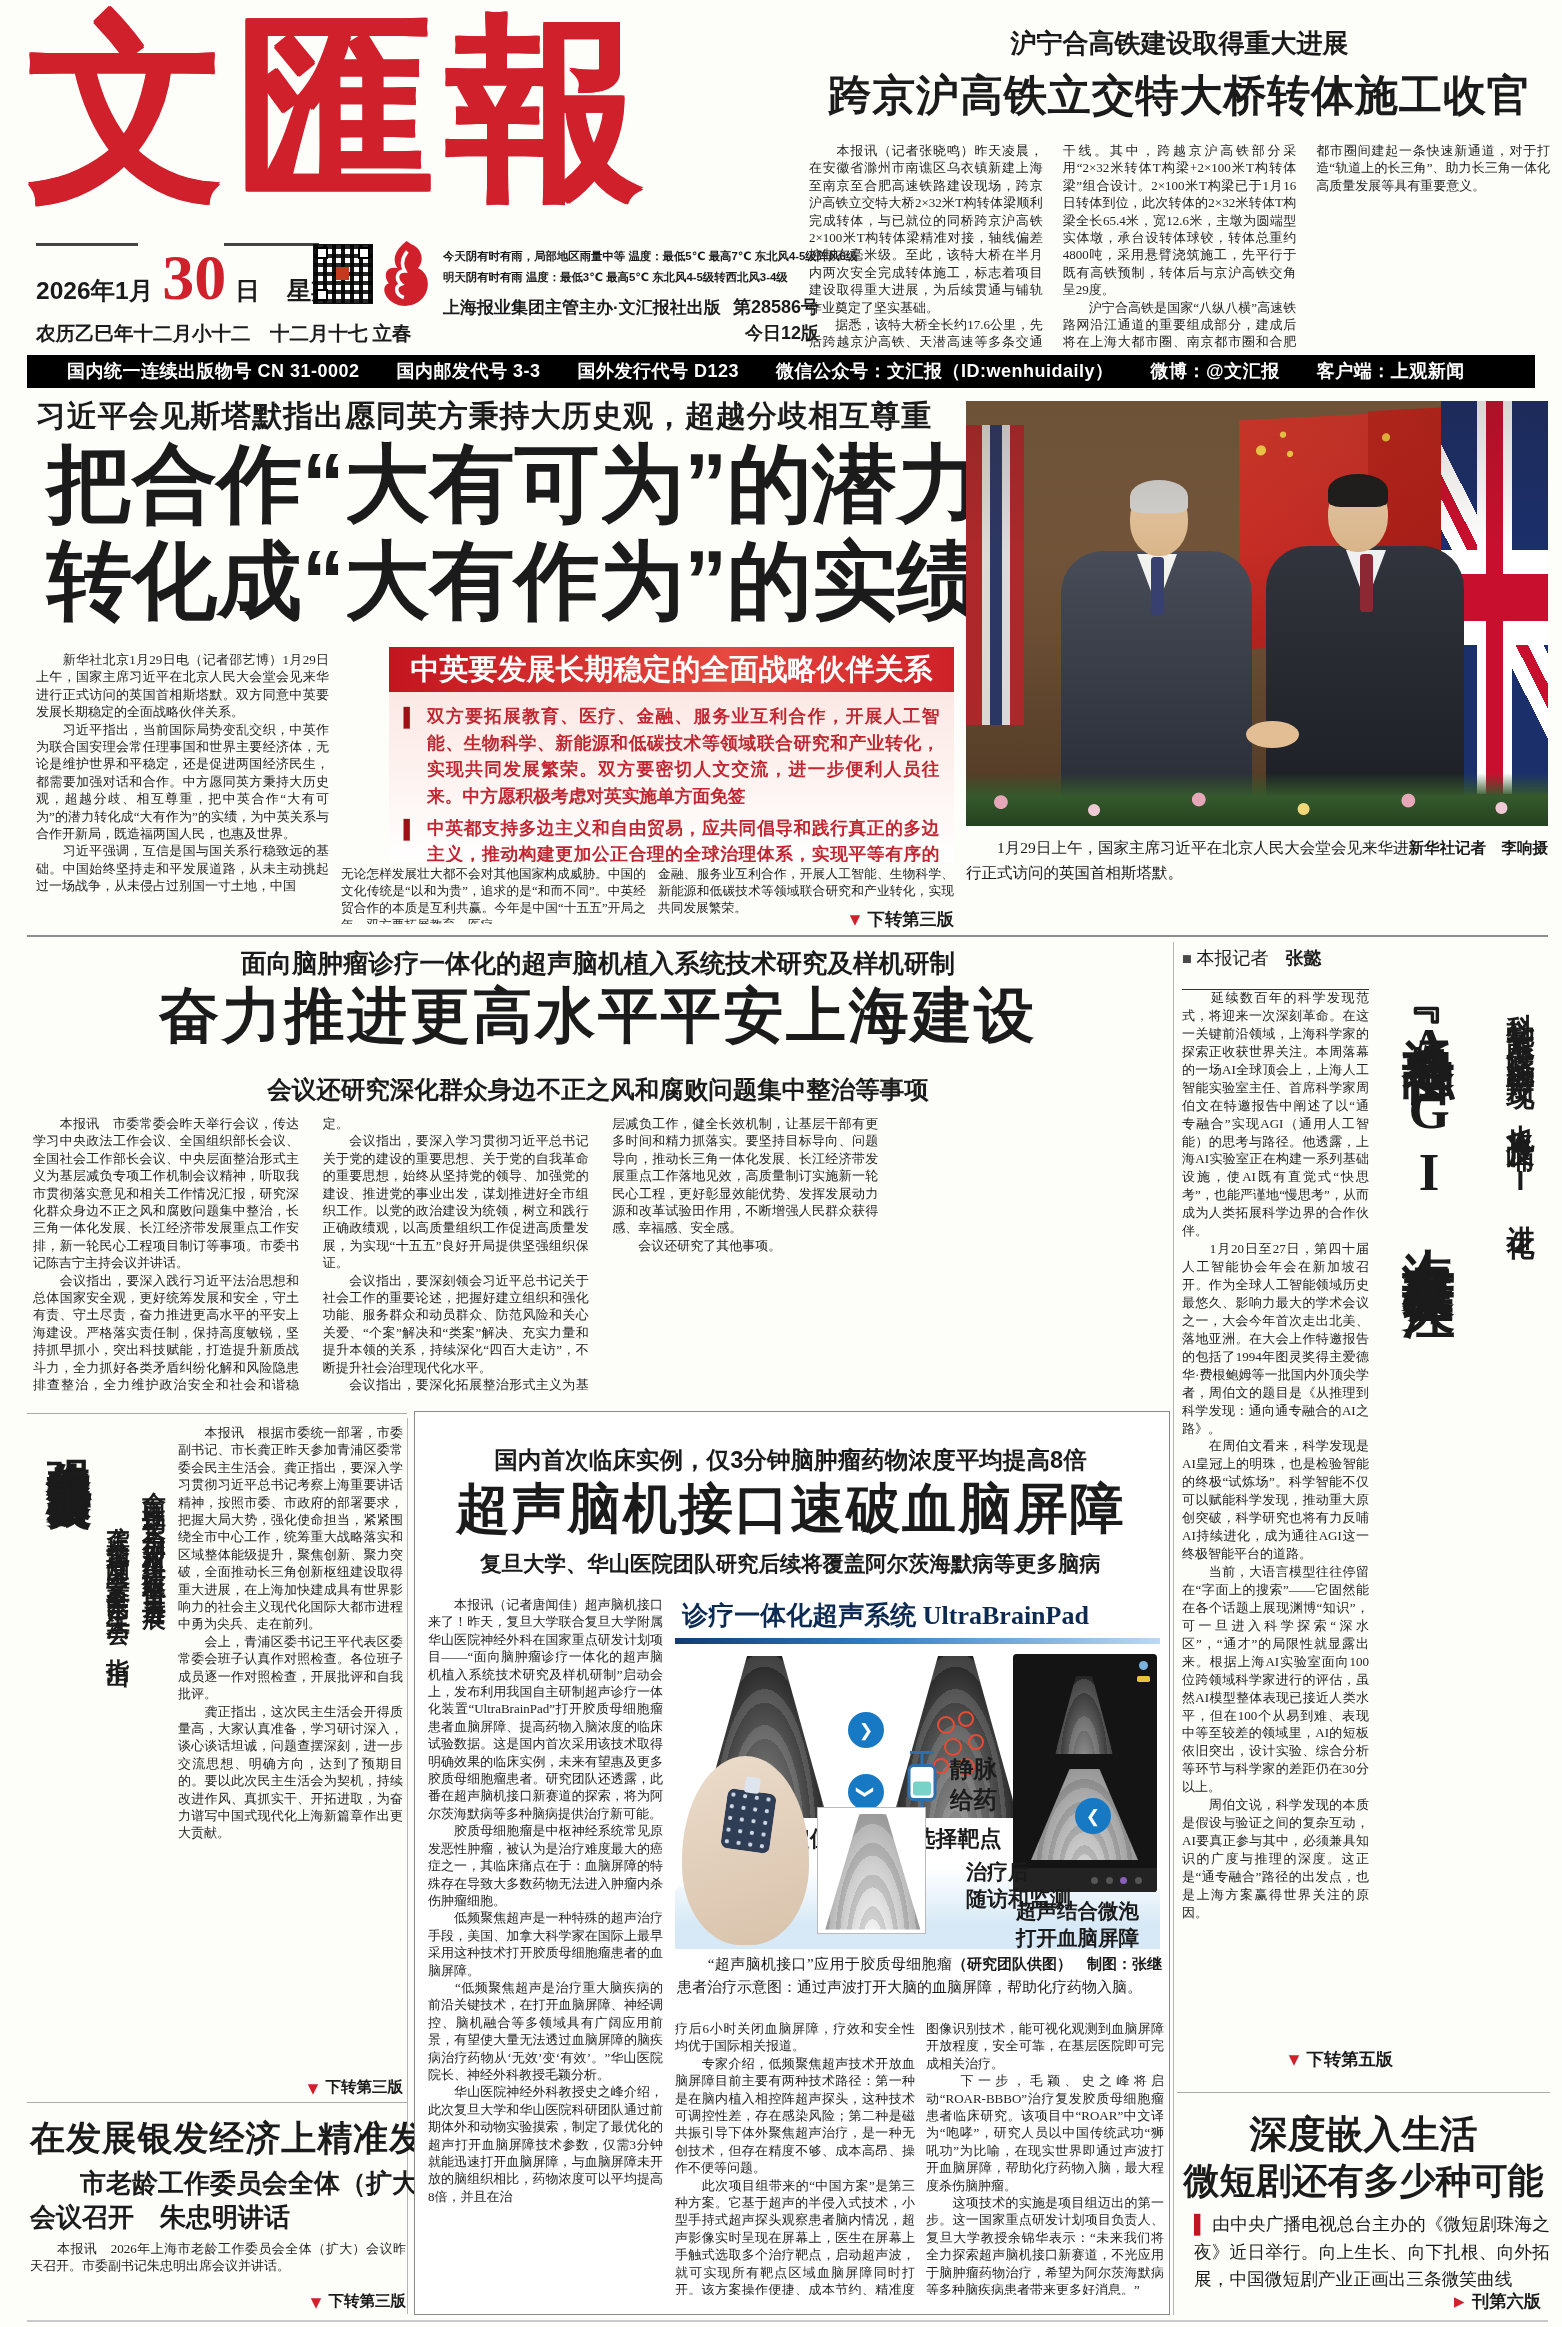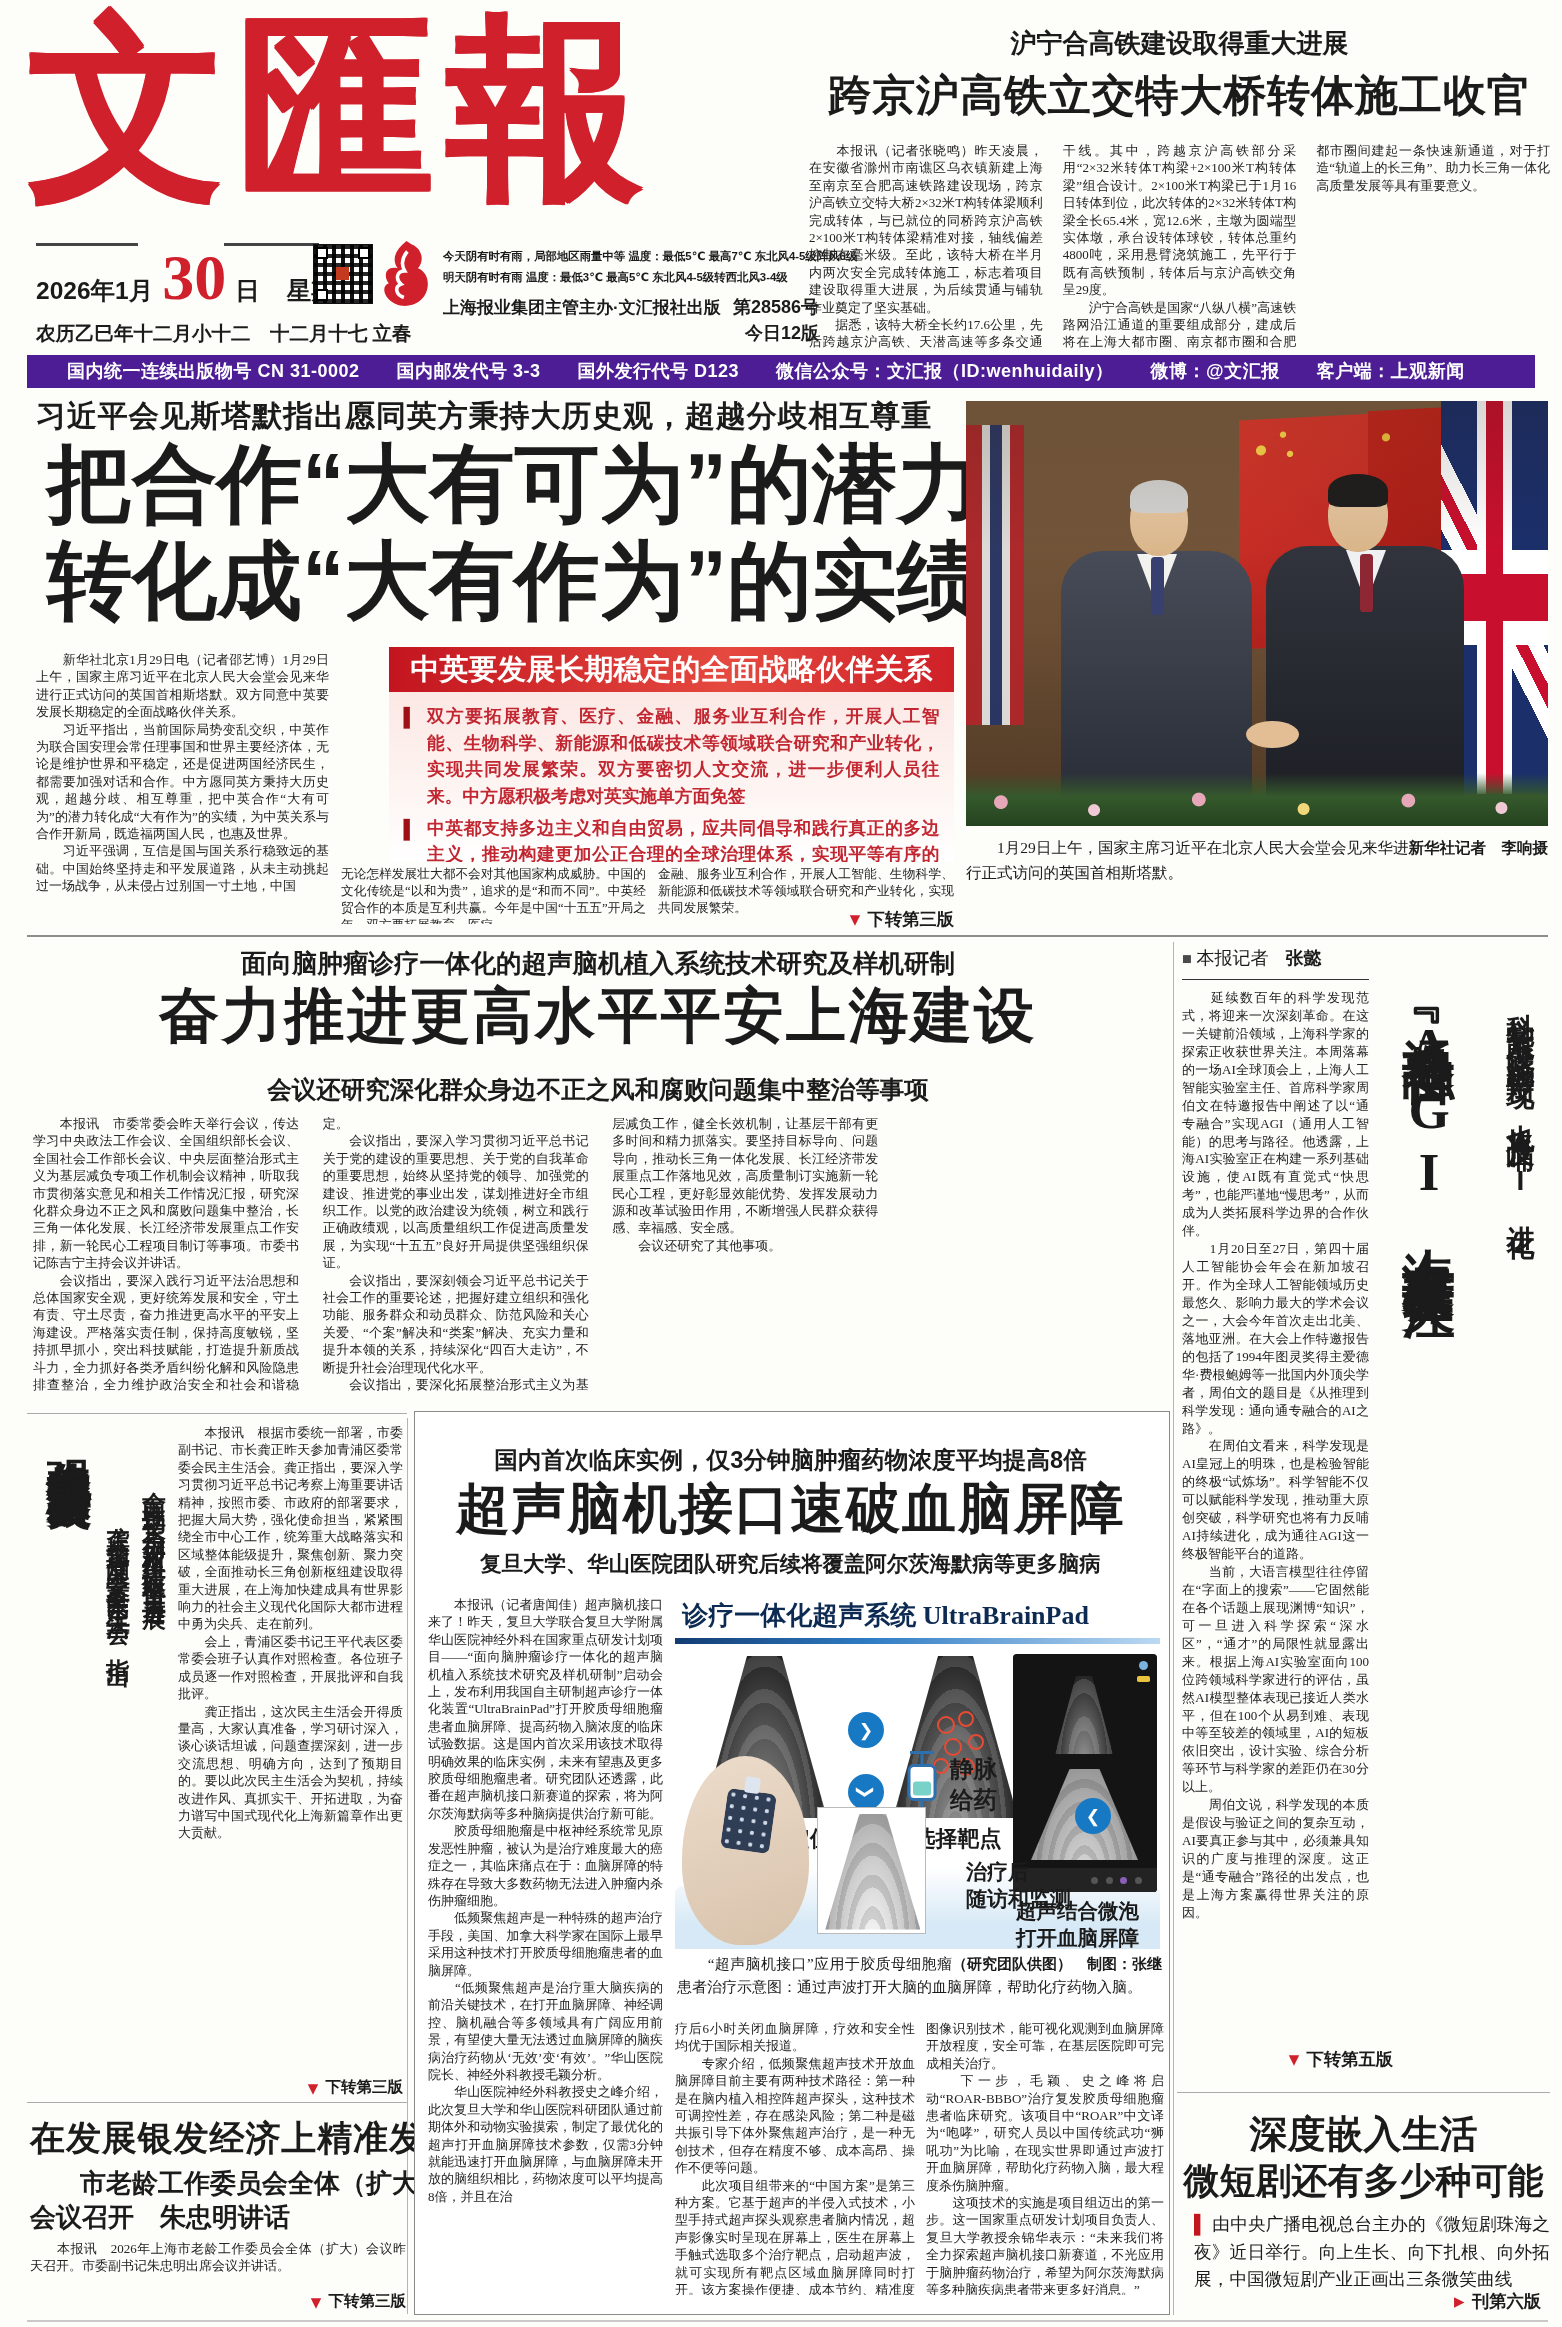--- a/index.html
+++ b/index.html
@@ -30,21 +30,21 @@
   .qr .c1{left:1.8px;top:1.8px}.qr .c2{right:1.8px;top:1.8px}.qr .c3{left:1.8px;bottom:1.8px}
   .qr .cr{position:absolute;left:22px;top:22px;width:12.7px;height:12.7px;background:#c33a1e;}
   .phoenix{left:380px;top:238px;width:53px;height:73px;}
   .weather{left:443px;top:246px;width:345px;font-size:11.4px;font-weight:bold;line-height:1.8;}
   .weather div{white-space:nowrap;}
   .pubrow{left:443px;top:295px;width:376px;font-weight:bold;}
   .pubrow .l1{display:flex;justify-content:space-between;align-items:baseline;}
   .pub{font-size:17px;font-weight:900;}
   .issue{font-size:18px;font-weight:900;}
   .pages{text-align:right;font-size:18px;font-weight:900;margin-top:1.8px;}
-  .redbar{left:27px;top:355px;width:1508px;height:33px;background:#4c1d95;color:#fff;
+  .redbar{left:27px;top:355px;width:1508px;height:33px;background:#000000;color:#fff;
           font-size:18px;font-weight:900;line-height:33px;padding-left:40px;letter-spacing:0.5px;white-space:nowrap;overflow:hidden;}
 
   
   .trk{left:809px;top:25.5px;width:741px;font-size:26px;font-weight:900;}
   .trh{left:809px;top:67px;width:741px;font-size:43px;font-weight:900;letter-spacing:0.9px;}
   .trb{left:809px;top:142px;width:741px;height:211px;column-count:3;column-gap:20px;column-fill:auto;}
 
   
   .mk{left:36px;top:396px;width:923px;font-size:30px;font-weight:900;letter-spacing:0.9px;}
   .mh{left:47px;top:436px;width:914px;font-size:85px;line-height:1.14;font-weight:700;letter-spacing:0;}
@@ -111,21 +111,21 @@
   .caption{left:966px;top:835px;width:582px;font-size:15.5px;line-height:1.62;text-align:justify;}
   .credit{float:right;font-weight:bold;}
 
   
   .midk{left:27px;top:946px;width:1142px;font-size:25.5px;font-weight:900;}
   .midh{left:27px;top:976px;width:1142px;font-size:60px;font-weight:900;letter-spacing:2.7px;}
   .mids{left:27px;top:1073px;width:1142px;font-size:24.5px;font-weight:900;}
   .midb{left:33px;top:1115px;width:1135px;height:287px;column-count:4;column-gap:23.6px;column-fill:auto;}
 
   
-  .byline{left:1182px;top:946px;width:187px;font-size:18px;border-bottom:1.8px solid #333;padding-bottom:9px;}
+  .byline{left:1182px;top:946px;width:187px;font-size:18px;border-bottom:1.8px solid #333;padding-bottom:19px;}
   .byline b{margin-left:12.7px;}
   .sq{color:#4a4a4a;font-size:16.4px;}
   .abody{left:1182px;top:989px;width:187px;height:1055px;font-size:13px;line-height:1.38;}
   .ahead{left:1376px;top:991px;width:105px;height:1060px;font-size:53px;font-weight:900;
          letter-spacing:4.5px;line-height:105px;overflow:hidden;}
   .akick{left:1493px;top:991px;width:55px;height:1055px;font-size:28px;font-weight:900;
          letter-spacing:6.4px;line-height:55px;overflow:hidden;}
   .acont{left:1182px;top:2047px;width:291px;}
 
   

